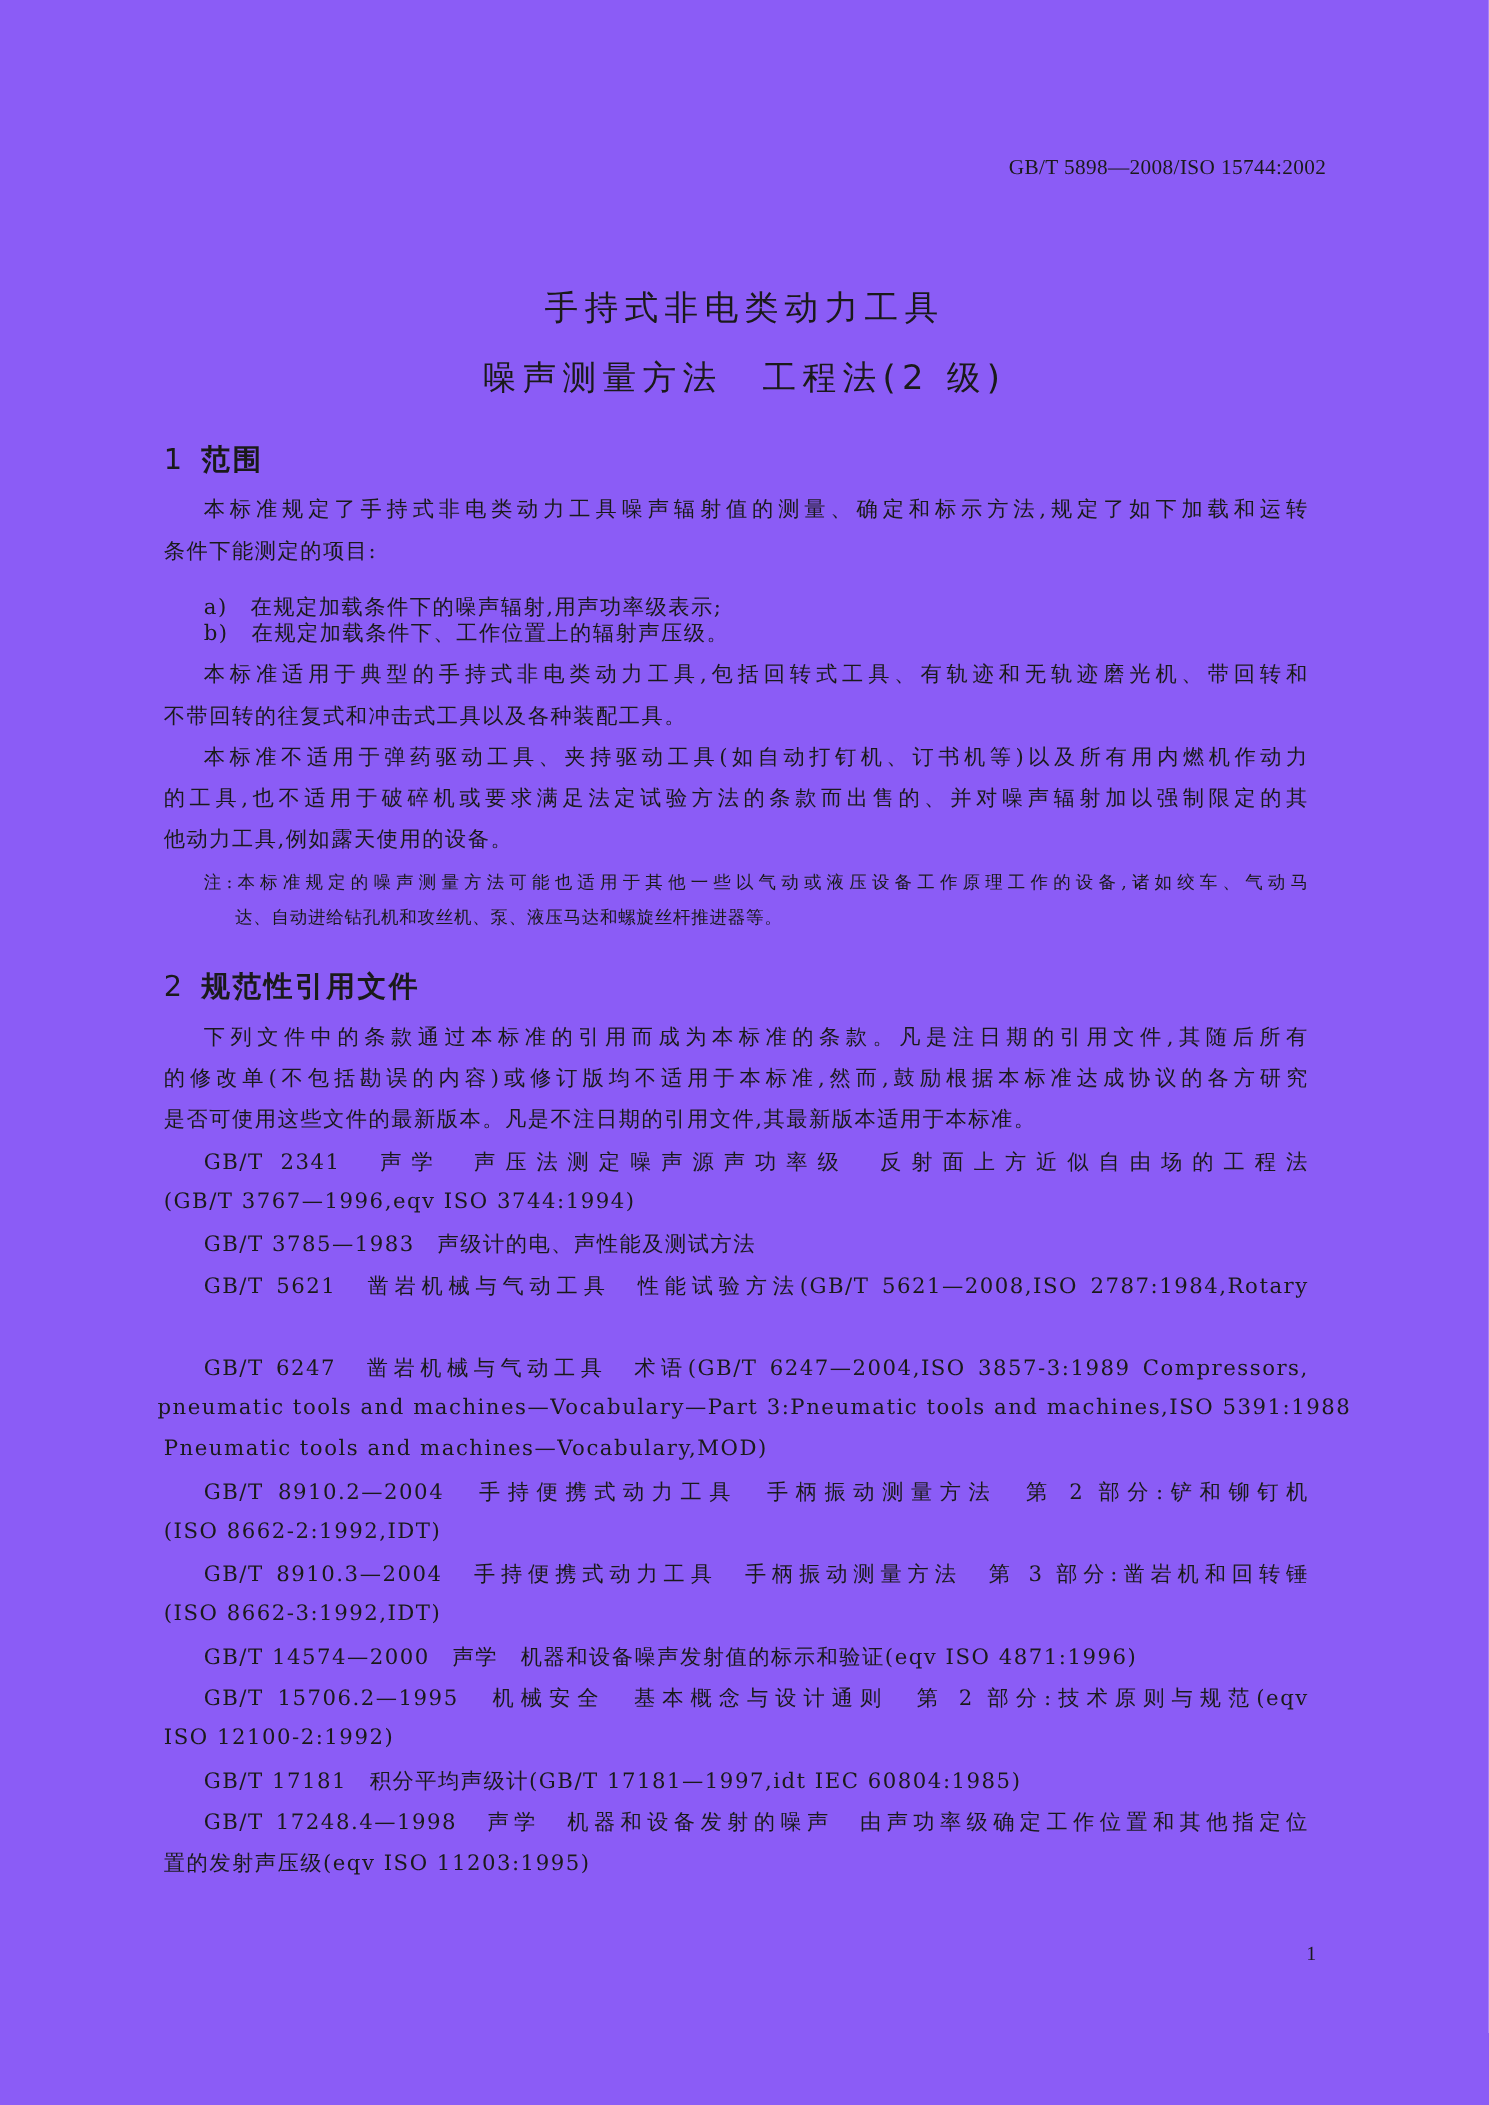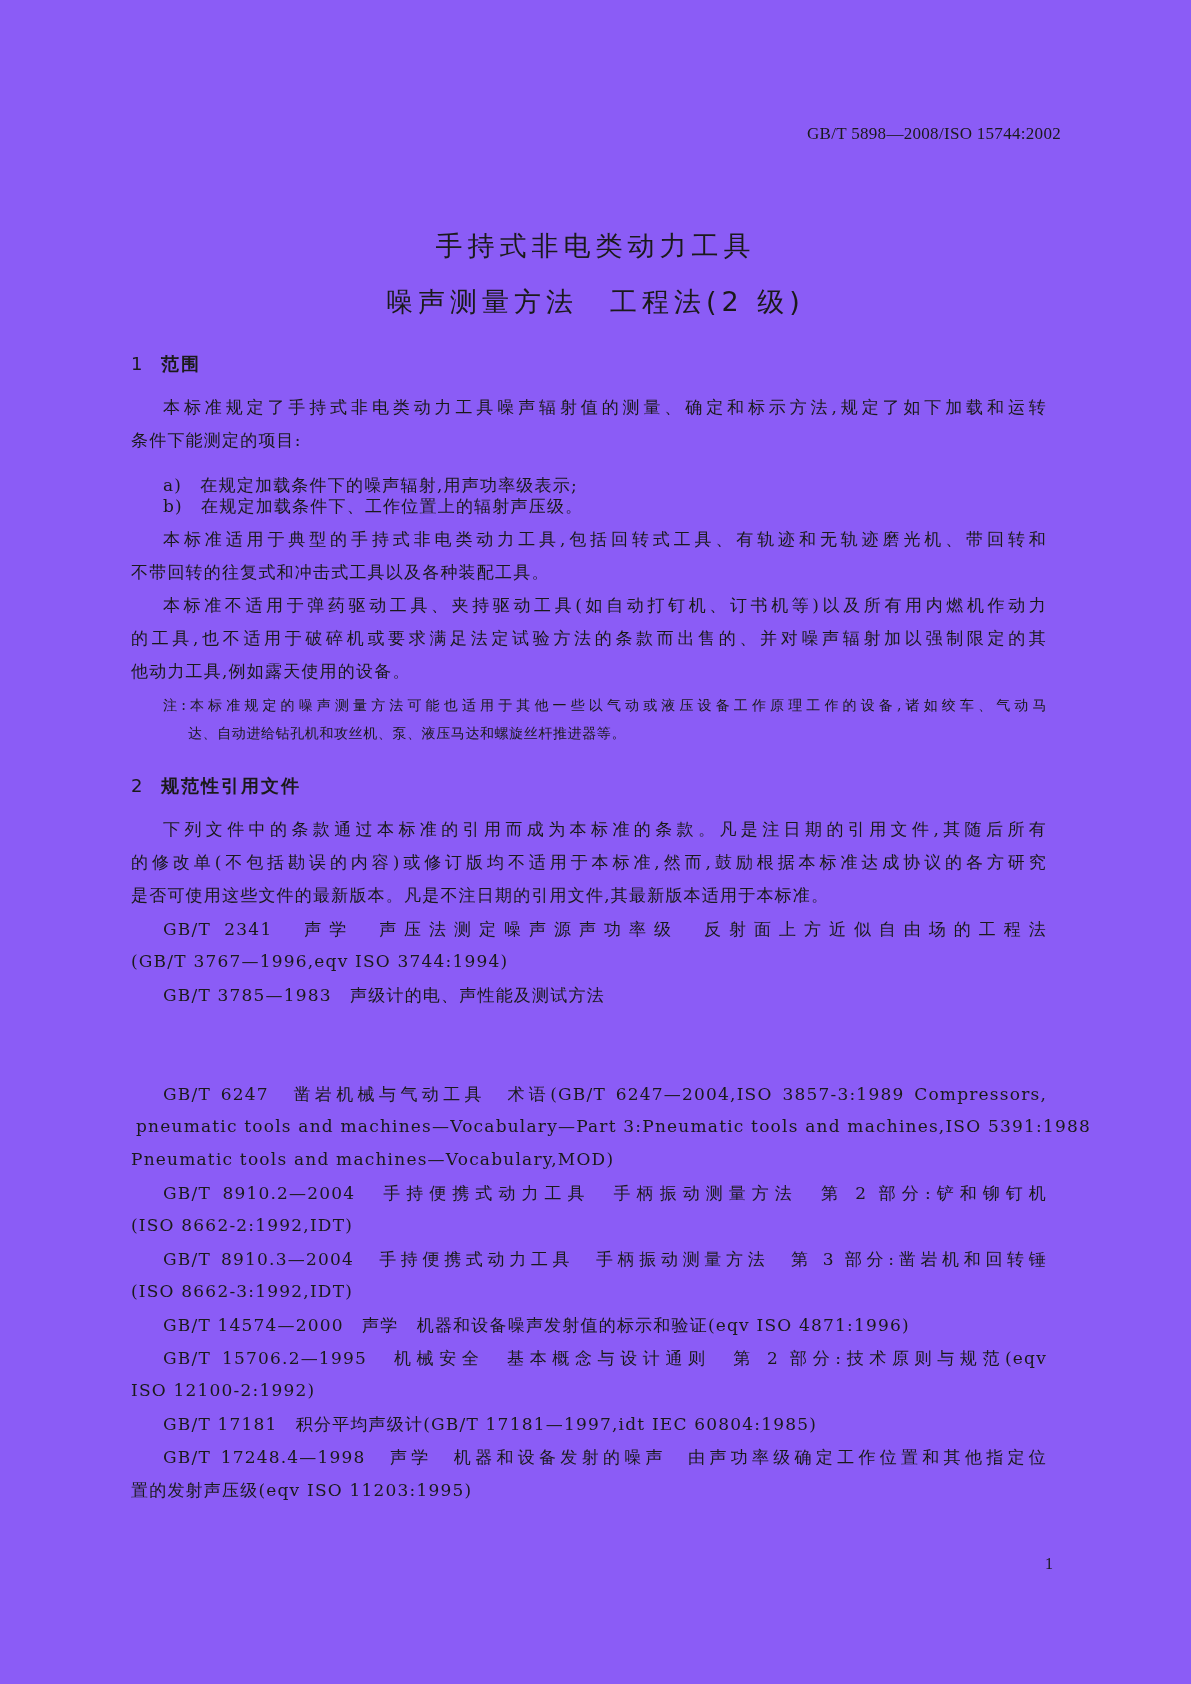--- a/index.html
+++ b/index.html
@@ -10,21 +10,21 @@
       font-family: "Liberation Serif", serif; font-size: 17px; letter-spacing: 0.3px; color: #1a1a1a;
     }
     .title {
       position: absolute; left: 0; width: 1191px; text-align: center;
       font-family: "DejaVu Sans", sans-serif; font-size: 27px; letter-spacing: 5px; color: #1a1a1a;
     }
     .title.l1 { top: 228px; }
     .title.l2 { top: 284px; }
     .heading {
       position: absolute; left: 131px;
-      font-family: "DejaVu Sans", sans-serif; font-size: 18px; font-weight: bold; letter-spacing: 2px; color: #1a1a1a;
+      font-family: "DejaVu Sans", sans-serif; font-size: 23px; font-weight: bold; letter-spacing: 2px; color: #1a1a1a;
     }
     .heading .num { display: inline-block; width: 30px; font-weight: normal; }
     .line {
       position: absolute; font-family: "DejaVu Serif", serif; font-size: 17px; color: #1a1a1a;
       white-space: nowrap; letter-spacing: 1.2px;
     }
     .justify { width: 916px; text-align: justify; text-align-last: justify; }
     .note { font-size: 14px; letter-spacing: 0.6px; }
     .page-num {
       position: absolute; right: 138px; top: 1555px;
@@ -62,22 +62,23 @@
     <span class="num">2</span><span>规范性引用文件</span>
   </div>
 
   <div class="line justify" style="left:163px;top:818px;width:884px;">下列文件中的条款通过本标准的引用而成为本标准的条款。凡是注日期的引用文件,其随后所有</div>
   <div class="line justify" style="left:131px;top:851px;">的修改单(不包括勘误的内容)或修订版均不适用于本标准,然而,鼓励根据本标准达成协议的各方研究</div>
   <div class="line" style="left:131px;top:884px;">是否可使用这些文件的最新版本。凡是不注日期的引用文件,其最新版本适用于本标准。</div>
 
   <div class="line justify" style="left:163px;top:918px;width:884px;">GB/T 2341　声学　声压法测定噪声源声功率级　反射面上方近似自由场的工程法</div>
   <div class="line" style="left:131px;top:951px;">(GB/T 3767—1996,eqv ISO 3744:1994)</div>
   <div class="line" style="left:163px;top:984px;">GB/T 3785—1983　声级计的电、声性能及测试方法</div>
+  <div class="line justify" style="left:163px;top:1017px;width:884px;">GB/T 5621　凿岩机械与气动工具　性能试验方法(GB/T 5621—2008,ISO 2787:1984,Rotary</div>
   <div class="line justify" style="left:163px;top:1083px;width:884px;">GB/T 6247　凿岩机械与气动工具　术语(GB/T 6247—2004,ISO 3857-3:1989 Compressors,</div>
-  <div class="line justify" style="left:136px;top:1116px;">pneumatic tools and machines—Vocabulary—Part 3:Pneumatic tools and machines,ISO 5391:1988</div>
+  <div class="line justify" style="left:126px;top:1116px;">pneumatic tools and machines—Vocabulary—Part 3:Pneumatic tools and machines,ISO 5391:1988</div>
   <div class="line" style="left:131px;top:1149px;">Pneumatic tools and machines—Vocabulary,MOD)</div>
   <div class="line justify" style="left:163px;top:1182px;width:884px;">GB/T 8910.2—2004　手持便携式动力工具　手柄振动测量方法　第 2 部分:铲和铆钉机</div>
   <div class="line" style="left:131px;top:1215px;">(ISO 8662-2:1992,IDT)</div>
   <div class="line justify" style="left:163px;top:1248px;width:884px;">GB/T 8910.3—2004　手持便携式动力工具　手柄振动测量方法　第 3 部分:凿岩机和回转锤</div>
   <div class="line" style="left:131px;top:1281px;">(ISO 8662-3:1992,IDT)</div>
   <div class="line" style="left:163px;top:1314px;">GB/T 14574—2000　声学　机器和设备噪声发射值的标示和验证(eqv ISO 4871:1996)</div>
   <div class="line justify" style="left:163px;top:1347px;width:884px;">GB/T 15706.2—1995　机械安全　基本概念与设计通则　第 2 部分:技术原则与规范(eqv</div>
   <div class="line" style="left:131px;top:1380px;">ISO 12100-2:1992)</div>
   <div class="line" style="left:163px;top:1413px;">GB/T 17181　积分平均声级计(GB/T 17181—1997,idt IEC 60804:1985)</div>
   <div class="line justify" style="left:163px;top:1446px;width:884px;">GB/T 17248.4—1998　声学　机器和设备发射的噪声　由声功率级确定工作位置和其他指定位</div>

